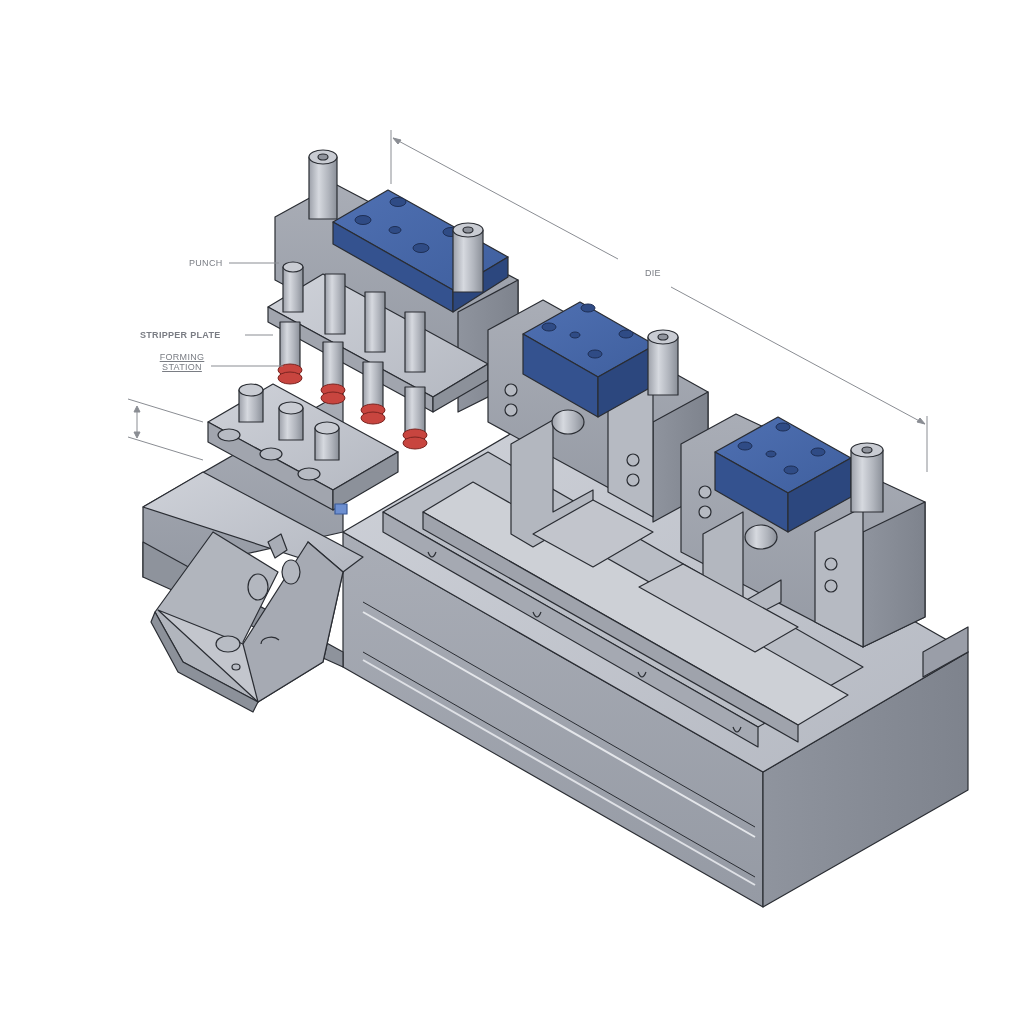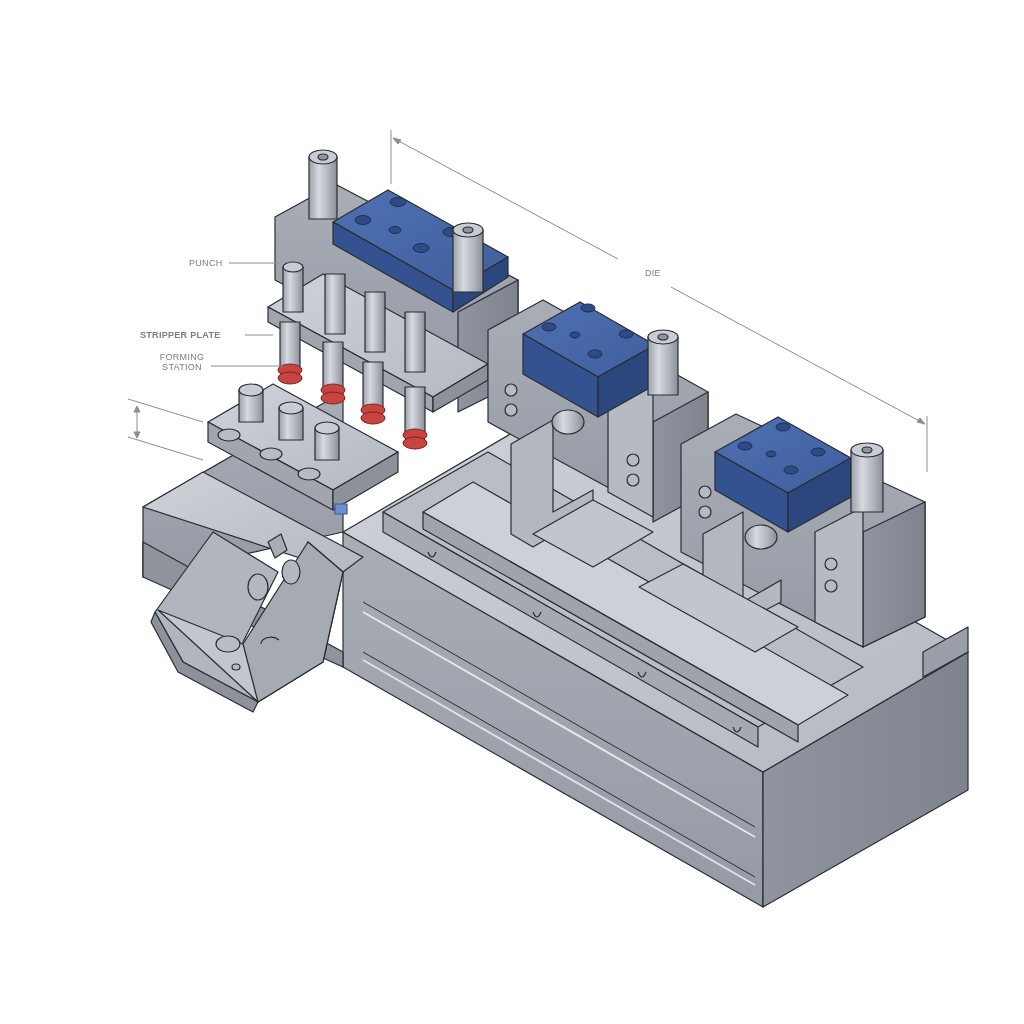--- a/index.html
+++ b/index.html
@@ -238,18 +238,18 @@
 
   <g stroke="#8a8d93" stroke-width="1">
     <line x1="186" y1="251" x2="236" y2="251"></line>
     <line x1="202" y1="323" x2="230" y2="323"></line>
     <line x1="168" y1="354" x2="240" y2="354"></line>
   </g>
 </svg>
 
 <div class="lbl" style="left:146px; top:246px;">PUNCH</div>
 <div class="lbl" style="left:97px; top:318px;font-weight:bold;">STRIPPER PLATE</div>
-<div class="lbl center" style="left:116px; top:340px; width:46px;">
+<div class="lbl center" style="left:116px; top:340px; width:46px;text-decoration:underline;">
   <div>FORMING</div>
   <div>STATION</div>
 </div>
 <div class="lbl" style="left:602px; top:256px;">DIE</div>
 </div>
 
 </body></html>

